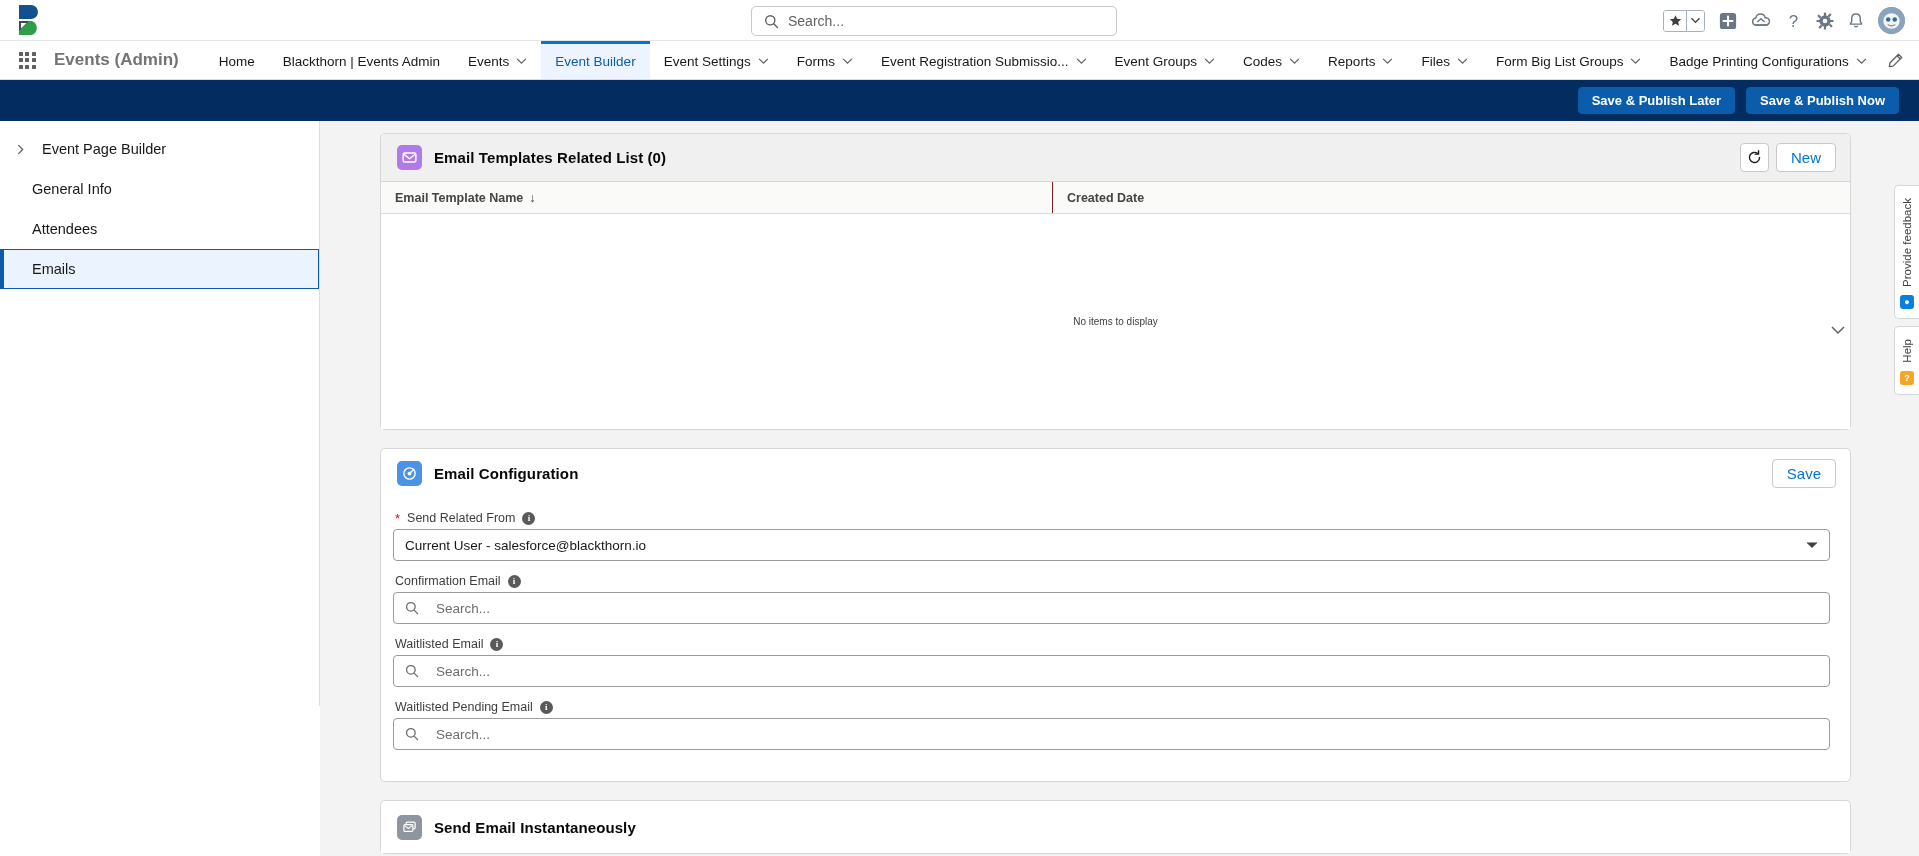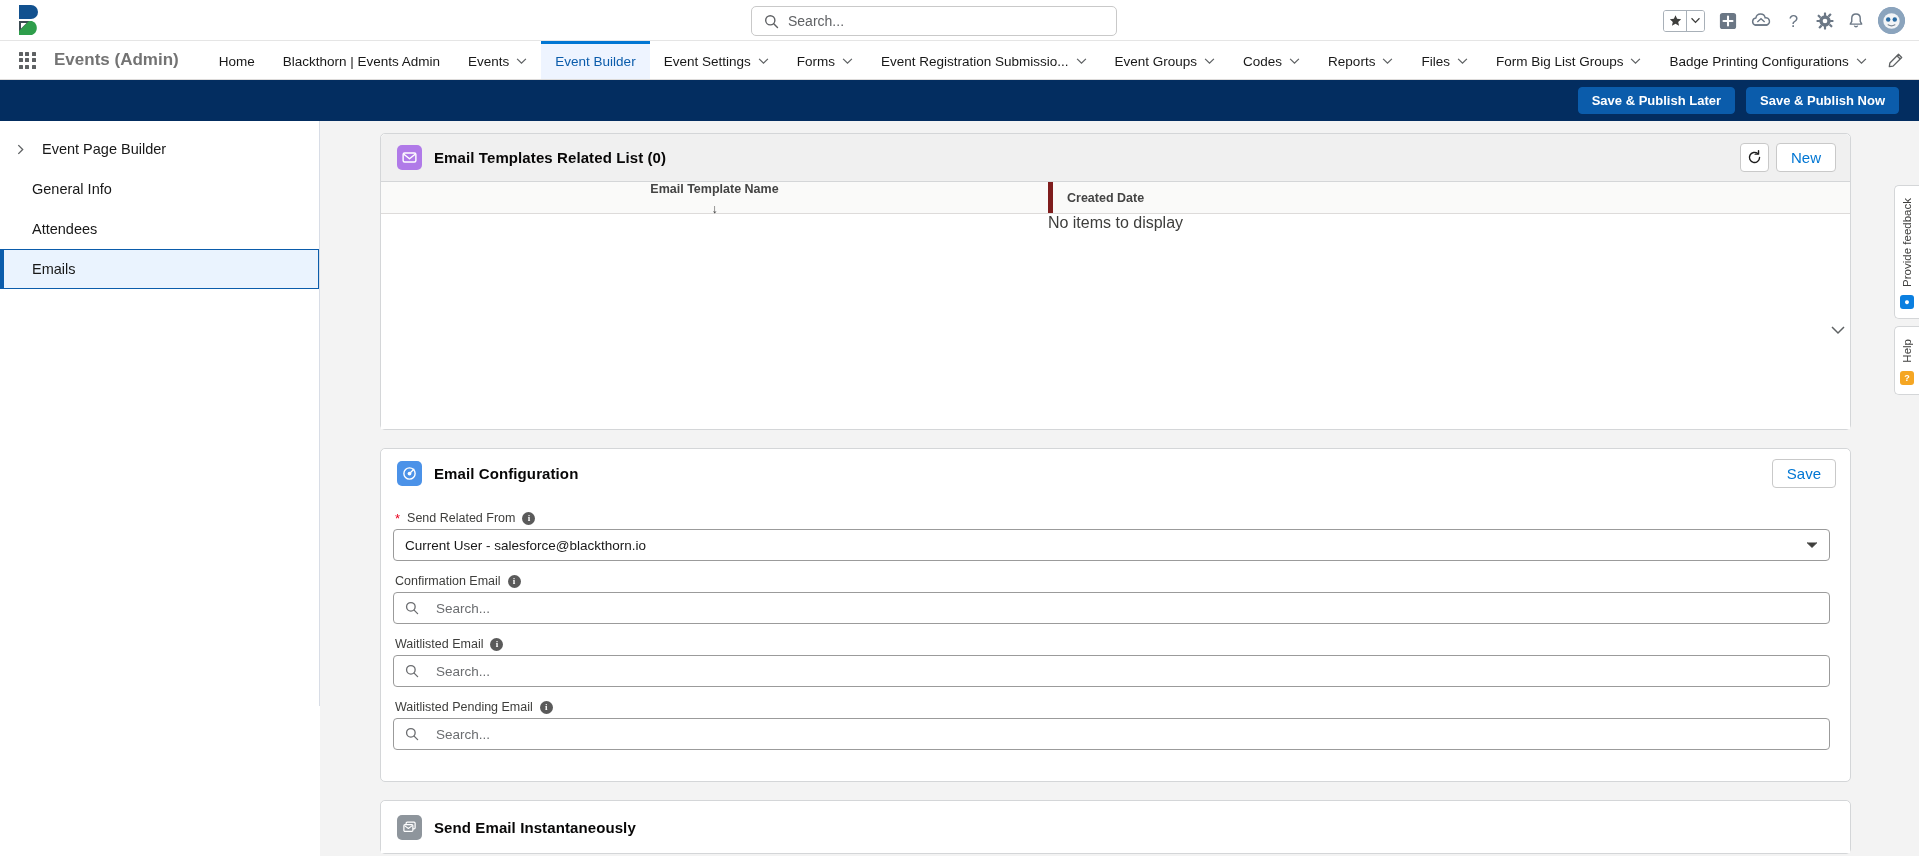--- a/index.html
+++ b/index.html
@@ -173,25 +173,25 @@
   .btn-neutral.icon-only { padding: 0; width: 29px; color:#1b1b1b; }
 
   
   .tbl-head {
     display:flex; height: 32px; align-items:center;
     background:#fafaf9;
     border-bottom: 1px solid #dddbda;
     font-size: 12.5px; color:#444; font-weight: 700;
   }
   .th { padding: 0 14px; display:flex; align-items:center; gap:6px; height:100%; }
-  .th.c1 { width: 672px; border-right: 5px solid #7f1d1d; flex-direction: column; }
+  .th.c1 { width: 672px; border-right: 1px solid #7f1d1d; }
   .th.c2 { flex:1; }
   .tbl-body {
-    height: 215px; display:flex; align-items:flex-start; justify-content:center;
-    font-size: 16px; color: #3e3e3c; background: #fff;
+    height: 215px; display:flex; align-items:center; justify-content:center;
+    font-size: 10px; color: #3e3e3c; background: #fff;
   }
   .collapse-chev {
     position:absolute; right: 72px; top: 200px;
     width: 18px; height: 18px; display:flex; align-items:center; justify-content:center;
     cursor:pointer;
   }
 
   
   .form-body { padding: 14px 20px 18px 12px; }
   .field { margin-bottom: 13px; }

